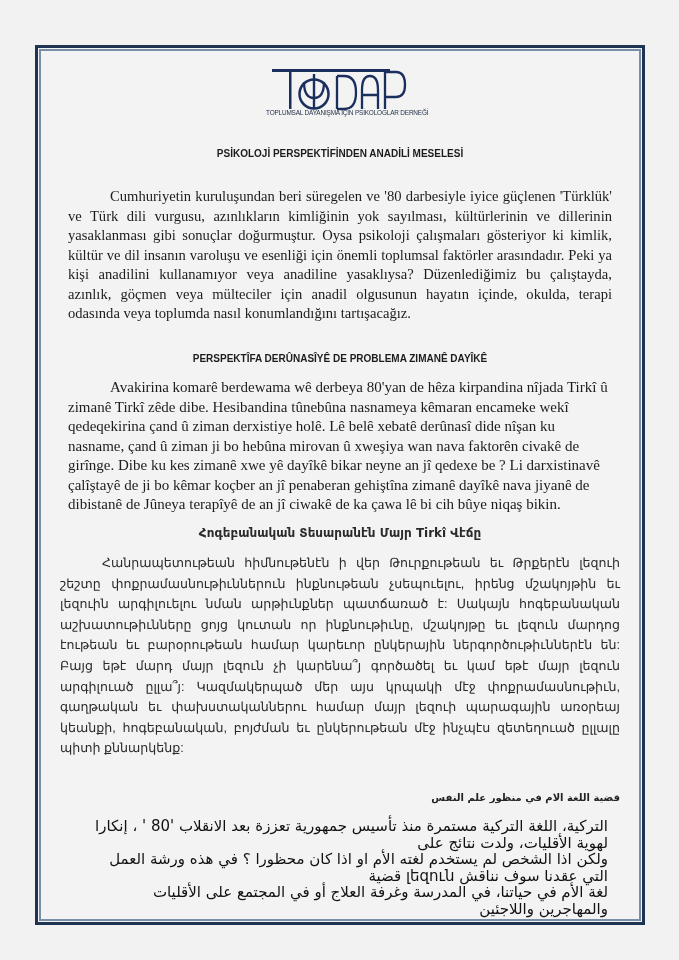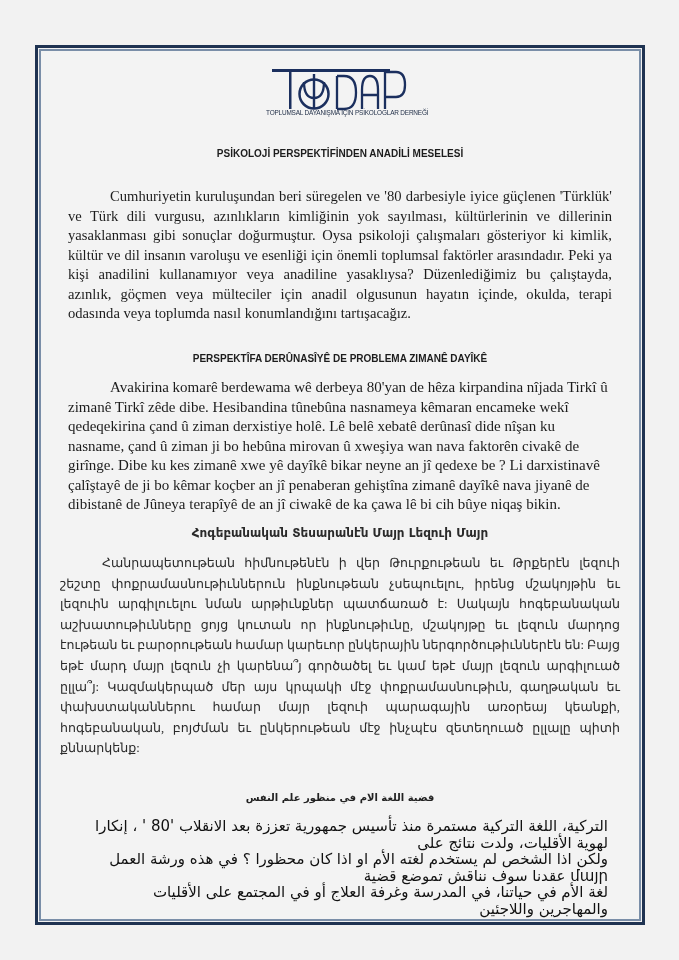--- a/index.html
+++ b/index.html
@@ -63,30 +63,30 @@
   }
   .para.ku { text-align: left; font-size: 15px; }
   .hy-title {
     text-align: center;
     font-family: "DejaVu Sans", sans-serif;
     font-size: 12px;
     color: #2a2a2a;
     margin: 0;
   }
   .hy-para {
-    font-family: Liberation Serif, serif;
+    font-family: Liberation Sans, sans-serif;
     font-size: 12.6px;
     line-height: 20.6px;
     text-align: justify;
     text-indent: 42px;
     color: #2a2a2a;
     margin: 0;
   }
   .ar-title {
-    text-align: center;
+    text-align: right;
     direction: rtl;
     font-family: "DejaVu Sans", sans-serif;
     font-size: 10px;
     color: #222;
     margin: 0;
   }
   .ar-para {
     direction: rtl;
     text-align: right;
     font-family: "DejaVu Sans", sans-serif;
@@ -131,28 +131,28 @@
 </div>
 
 <div class="section" style="top:353px;">
   <h2 class="title">PERSPEKTÎFA DERÛNASÎYÊ DE PROBLEMA ZIMANÊ DAYÎKÊ</h2>
 </div>
 <div class="section" style="top:370px;">
   <p class="para ku">Avakirina komarê berdewama wê derbeya 80'yan de hêza kirpandina nîjada Tirkî û zimanê Tirkî zêde dibe.  Hesibandina tûnebûna nasnameya kêmaran encameke wekî qedeqekirina çand û ziman derxistiye holê. Lê belê xebatê derûnasî dide nîşan  ku nasname, çand û ziman ji bo hebûna mirovan û xweşiya wan nava faktorên civakê de girînge. Dibe ku kes zimanê xwe yê dayîkê bikar neyne an jî qedexe be ? Li darxistinavê çalîştayê de ji bo kêmar koçber an jî penaberan gehiştîna zimanê dayîkê nava jiyanê de dibistanê de Jûneya terapîyê de an jî ciwakê de ka çawa lê bi cih bûye niqaş bikin.</p>
 </div>
 
 <div class="section" style="top:526px;">
-  <h2 class="hy-title">Հոգեբանական Տեսարանէն Մայր Լեզուի Մայր</h2>
+  <h2 class="hy-title">Հոգեբանական Տեսարանէն Մայր Tirkî Վէճը</h2>
 </div>
 <div class="section" style="top:553px;">
   <p class="hy-para">Հանրապետութեան  հիմնութենէն ի վեր Թուրքութեան եւ Թրքերէն լեզուի շեշտը փոքրամասնութիւններուն  ինքնութեան չսեպուելու, իրենց մշակոյթին եւ լեզուին արգիլուելու  նման արթիւնքներ  պատճառած է: Սակայն հոգեբանական աշխատութիւնները  ցոյց կուտան որ ինքնութիւնը, մշակոյթը եւ լեզուն մարդոց էութեան եւ բարօրութեան համար կարեւոր ընկերային ներգործութիւններէն են: Բայց եթէ մարդ  մայր լեզուն չի կարենա՞յ գործածել եւ կամ եթէ մայր լեզուն արգիլուած ըլլա՞յ: Կազմակերպած մեր այս կրպակի մէջ փոքրամասնութիւն, գաղթական եւ փախստականներու համար մայր լեզուի պարագային առօրեայ կեանքի,  հոգեբանական, բոյժման եւ ընկերութեան մէջ ինչպէս զետեղուած ըլլալը պիտի քննարկենք:</p>
 </div>
 
 <div class="section" style="top:792px;">
   <h2 class="ar-title">قضية اللغة الام في منظور  علم النفس</h2>
 </div>
 <div class="section" style="top:818px; left:92px; width:516px;">
   <div class="ar-para">
     <span class="ar-line">التركية، اللغة التركية مستمرة منذ تأسيس جمهورية تعززة بعد الانقلاب '80 ' ، إنكارا لهوية الأقليات، ولدت نتائج على</span>
-    <span class="ar-line">ولكن اذا الشخص لم يستخدم لغته الأم او اذا كان محظورا ؟ في هذه ورشة العمل մայր عقدنا سوف نناقش تموضع قضية</span>
+    <span class="ar-line">ولكن اذا الشخص لم يستخدم لغته الأم او اذا كان محظورا ؟ في هذه ورشة العمل التي عقدنا سوف نناقش լեզուն قضية</span>
     <span class="ar-line">لغة الأم في حياتنا، في المدرسة وغرفة العلاج أو في المجتمع على الأقليات والمهاجرين واللاجئين</span>
   </div>
 </div>
 
 </body></html>

